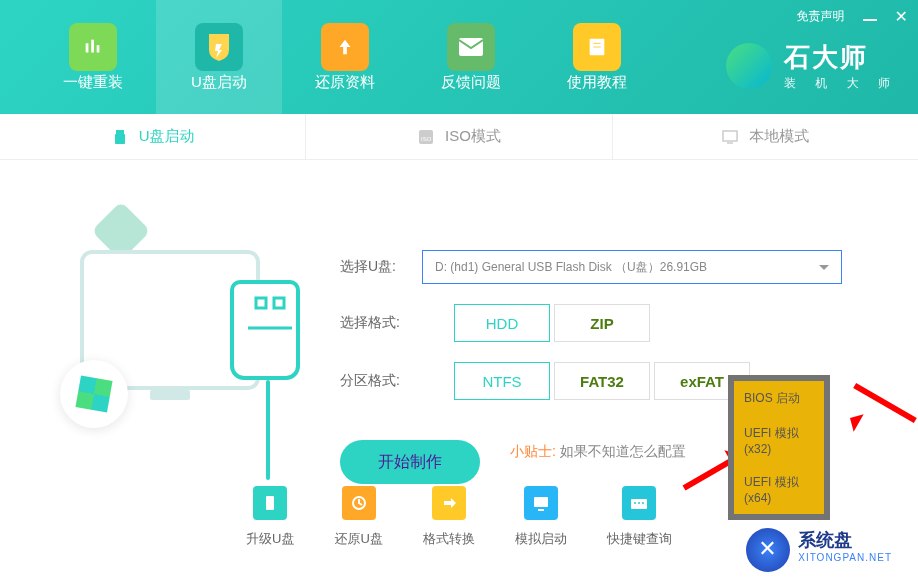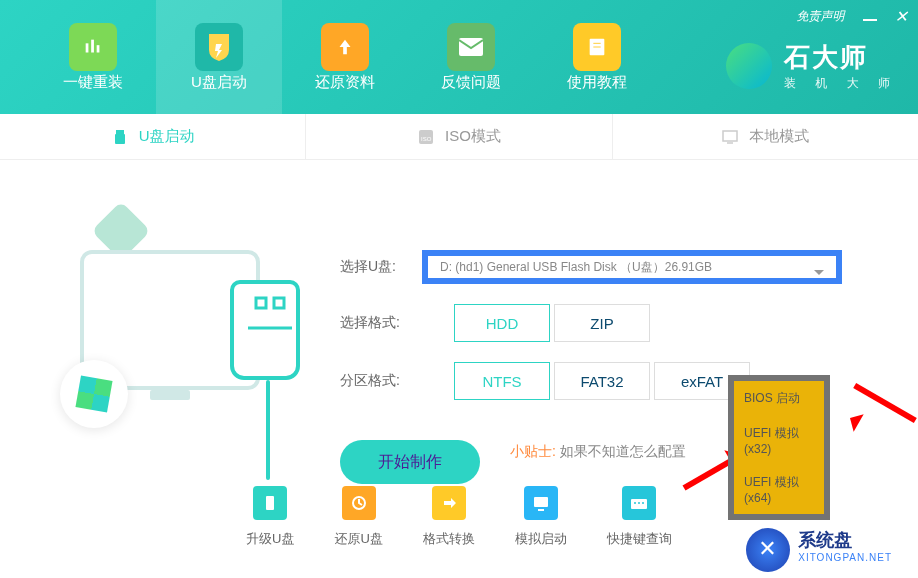--- a/index.html
+++ b/index.html
@@ -8,21 +8,21 @@
 .header {
   height: 114px;
   background: linear-gradient(135deg, #2dd4c4 0%, #1fb8a8 100%);
   display: flex;
   align-items: center;
   position: relative;
 }
 .window-controls {
   position: absolute; top: 8px; right: 10px;
   display: flex; gap: 18px; align-items: center;
-  color: #fff; font-size: 12px; font-style: italic;
+  color: #fff; font-size: 12px;
 }
 .window-controls span { cursor: pointer; }
 .minimize-icon { width: 14px; height: 2px; background: #fff; display: inline-block; }
 .close-icon { font-size: 16px; line-height: 1; }
 
 .nav-items { display: flex; height: 100%; padding-left: 30px; }
 .nav-item {
   width: 126px; display: flex; flex-direction: column;
   align-items: center; justify-content: center; gap: 2px;
   color: #fff; cursor: pointer; position: relative;
@@ -99,35 +99,35 @@
   width: 42px; height: 42px; background: #b8e6d6;
   border-radius: 8px; transform: rotate(45deg);
 }
 
 .form { flex: 1; padding-top: 60px; }
 .form-row {
   display: flex; align-items: center; margin-bottom: 20px; gap: 12px;
 }
 .form-label { color: #666; font-size: 14px; width: 70px; }
 .select-box {
-  flex: 1; max-width: 420px; height: 34px; border: 6px solid #3b82f6;
+  flex: 1; max-width: 420px; height: 34px; border: 1px solid #3b82f6;
   display: flex; align-items: center; padding: 0 12px;
   color: #888; font-size: 12px; font-family: monospace;
   position: relative; cursor: pointer;
 }
 .select-arrow {
   position: absolute; right: 12px;
   border: 5px solid transparent; border-top-color: #999;
   top: 14px;
 }
 .option-group { display: flex; gap: 4px; margin-left: 32px; }
 .option-btn {
   width: 96px; height: 38px; border: 1px solid #ddd;
   display: flex; align-items: center; justify-content: center;
-  color: #0c4a6e; font-size: 15px; cursor: pointer; background: #fff;
+  color: #4d7c0f; font-size: 15px; cursor: pointer; background: #fff; font-weight: bold;
 }
 .option-btn.selected {
   border-color: #2dd4c4; color: #2dd4c4; font-weight: 500;
 }
 .start-btn {
   width: 140px; height: 44px; border-radius: 22px;
   background: #2dd4c4; color: #4c1d95; font-size: 16px;
   display: flex; align-items: center; justify-content: center;
   cursor: pointer; margin-top: 20px; border: none;
 }

